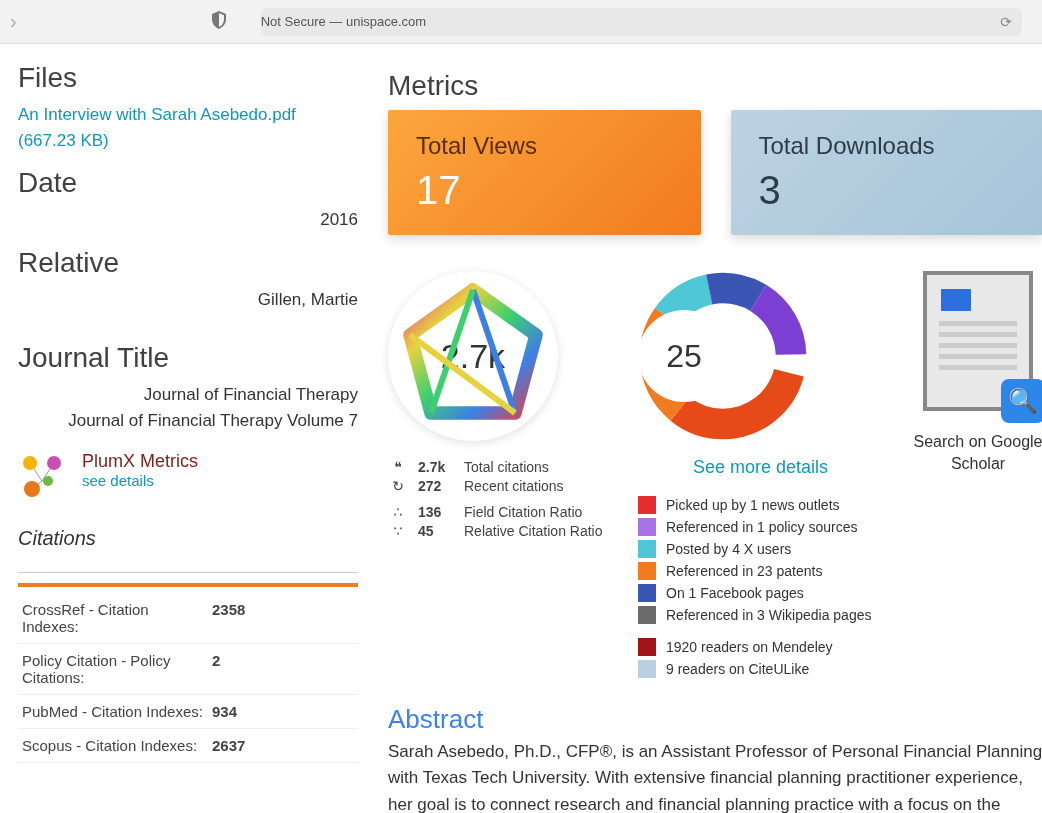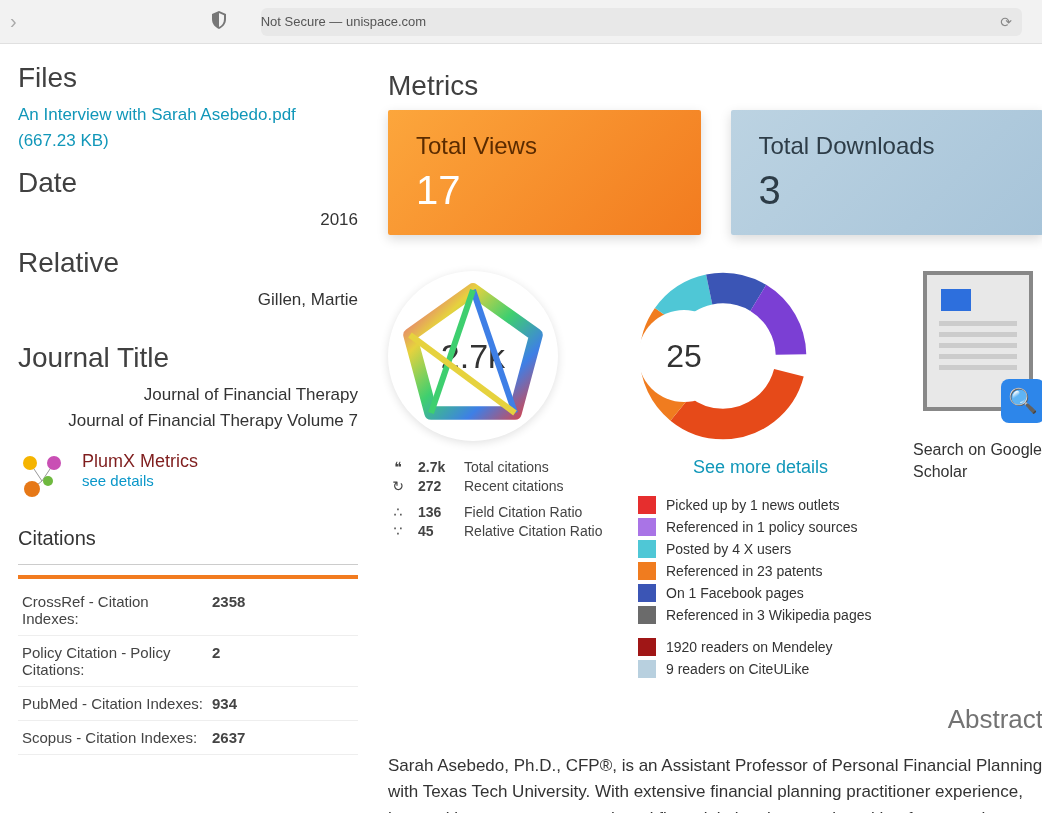--- a/index.html
+++ b/index.html
@@ -65,21 +65,21 @@
 .plumx-row {
   display: flex;
   align-items: flex-start;
   gap: 16px;
   margin-top: 18px;
 }
 .plumx-icon { width: 48px; height: 48px; }
 .plumx-text .plumx-title { color: #7f1d1d; font-size: 18px; }
 .plumx-text .see { color: #0a97c9; font-size: 15px; }
 
-.cit-title { font-size: 20px; color: #333; margin-top: 28px; margin-bottom: 14px; }
+.cit-title { font-size: 20px; color: #333; margin-top: 28px; margin-bottom: 22px; font-style: italic; }
 .cit-hr { height: 1px; background: #ccc; }
 .cit-bar { height: 4px; background: #f27b1f; margin-top: 10px; }
 .cit-table { width: 100%; border-collapse: collapse; font-size: 15px; color: #444; margin-top: 6px;}
 .cit-table td { padding: 8px 4px; border-bottom: 1px solid #eee; vertical-align: top;}
 .cit-table td:first-child { width: 190px; }
 .cit-table td:last-child { font-weight: 600; }
 
 .metric-cards { display: flex; gap: 30px; margin-top: 8px; }
 .card {
   flex: 1;
@@ -118,34 +118,34 @@
 
 .scholar-card { display:flex; flex-direction:column; align-items:center; width: 130px;}
 .scholar-doc { width: 110px; height: 140px; background: #e8e8e8; border: 4px solid #888; position: relative; }
 .scholar-doc .thumb { width: 30px; height: 22px; background: #2d6fdd; position:absolute; top: 14px; left: 14px; }
 .scholar-doc .line { height: 5px; background: #ccc; margin: 6px 12px 0 12px; }
 .scholar-doc .mag {
   width: 44px; height: 44px; background: #2d86ea; border-radius: 8px;
   position: absolute; right: -16px; bottom: -16px;
   display:flex; align-items:center; justify-content:center; color:#fff; font-size: 24px;
 }
-.scholar-label { font-size: 16px; color: #333; margin-top: 28px; line-height: 1.4; text-align:left; width: 130px; }
+.scholar-label { font-size: 16px; color: #333; margin-top: 20px; line-height: 1.4; text-align:center; width: 130px; }
 
 .dim-stats { margin-top: 18px; font-size: 14px; color: #444; }
 .dim-stats .row { display:flex; align-items:center; gap: 10px; margin-bottom: 3px; }
 .dim-stats .ico { width: 20px; text-align:center; color:#444; font-size: 14px; }
 .dim-stats .v { width: 36px; font-weight: 600; }
 .see-more { color: #1197b9; font-size: 18px; text-align:center; margin-top: 16px; }
 
 .alt-list { margin-top: 18px; font-size: 14px; color: #333; }
 .alt-list .row { display:flex; align-items:center; gap: 10px; margin-bottom: 4px; }
 .alt-list .sq { width: 18px; height: 18px; }
 .alt-list .gap { height: 10px; }
 
-.abstract-title { font-size: 26px; font-weight: 400; color: #737373; margin-top: 22px; margin-bottom: 18px; text-align: right; }
+.abstract-title { font-size: 26px; font-weight: 400; color: #3b82f6; margin-top: 22px; margin-bottom: 4px; }
 .abstract-text { font-size: 17px; color: #333; line-height: 1.55; }
 </style>
 </head>
 <body>
 
 <div class="browser-bar">
   <span class="nav-chevron">›</span>
   <span class="shield-icon">
     <svg width="16" height="18" viewBox="0 0 16 18">
         <path d="M8 0 L15 3 V8 C15 13 12 16 8 18 C4 16 1 13 1 8 V3 Z M8 2 V16 C11 14.5 13 12 13 8 V4.2 L8 2 Z" fill="#777"></path>

